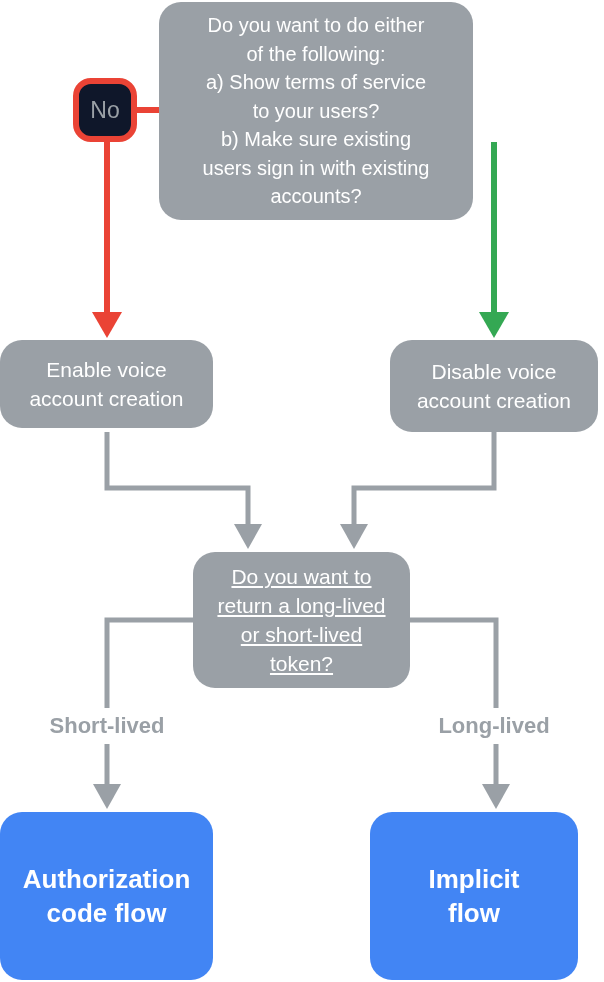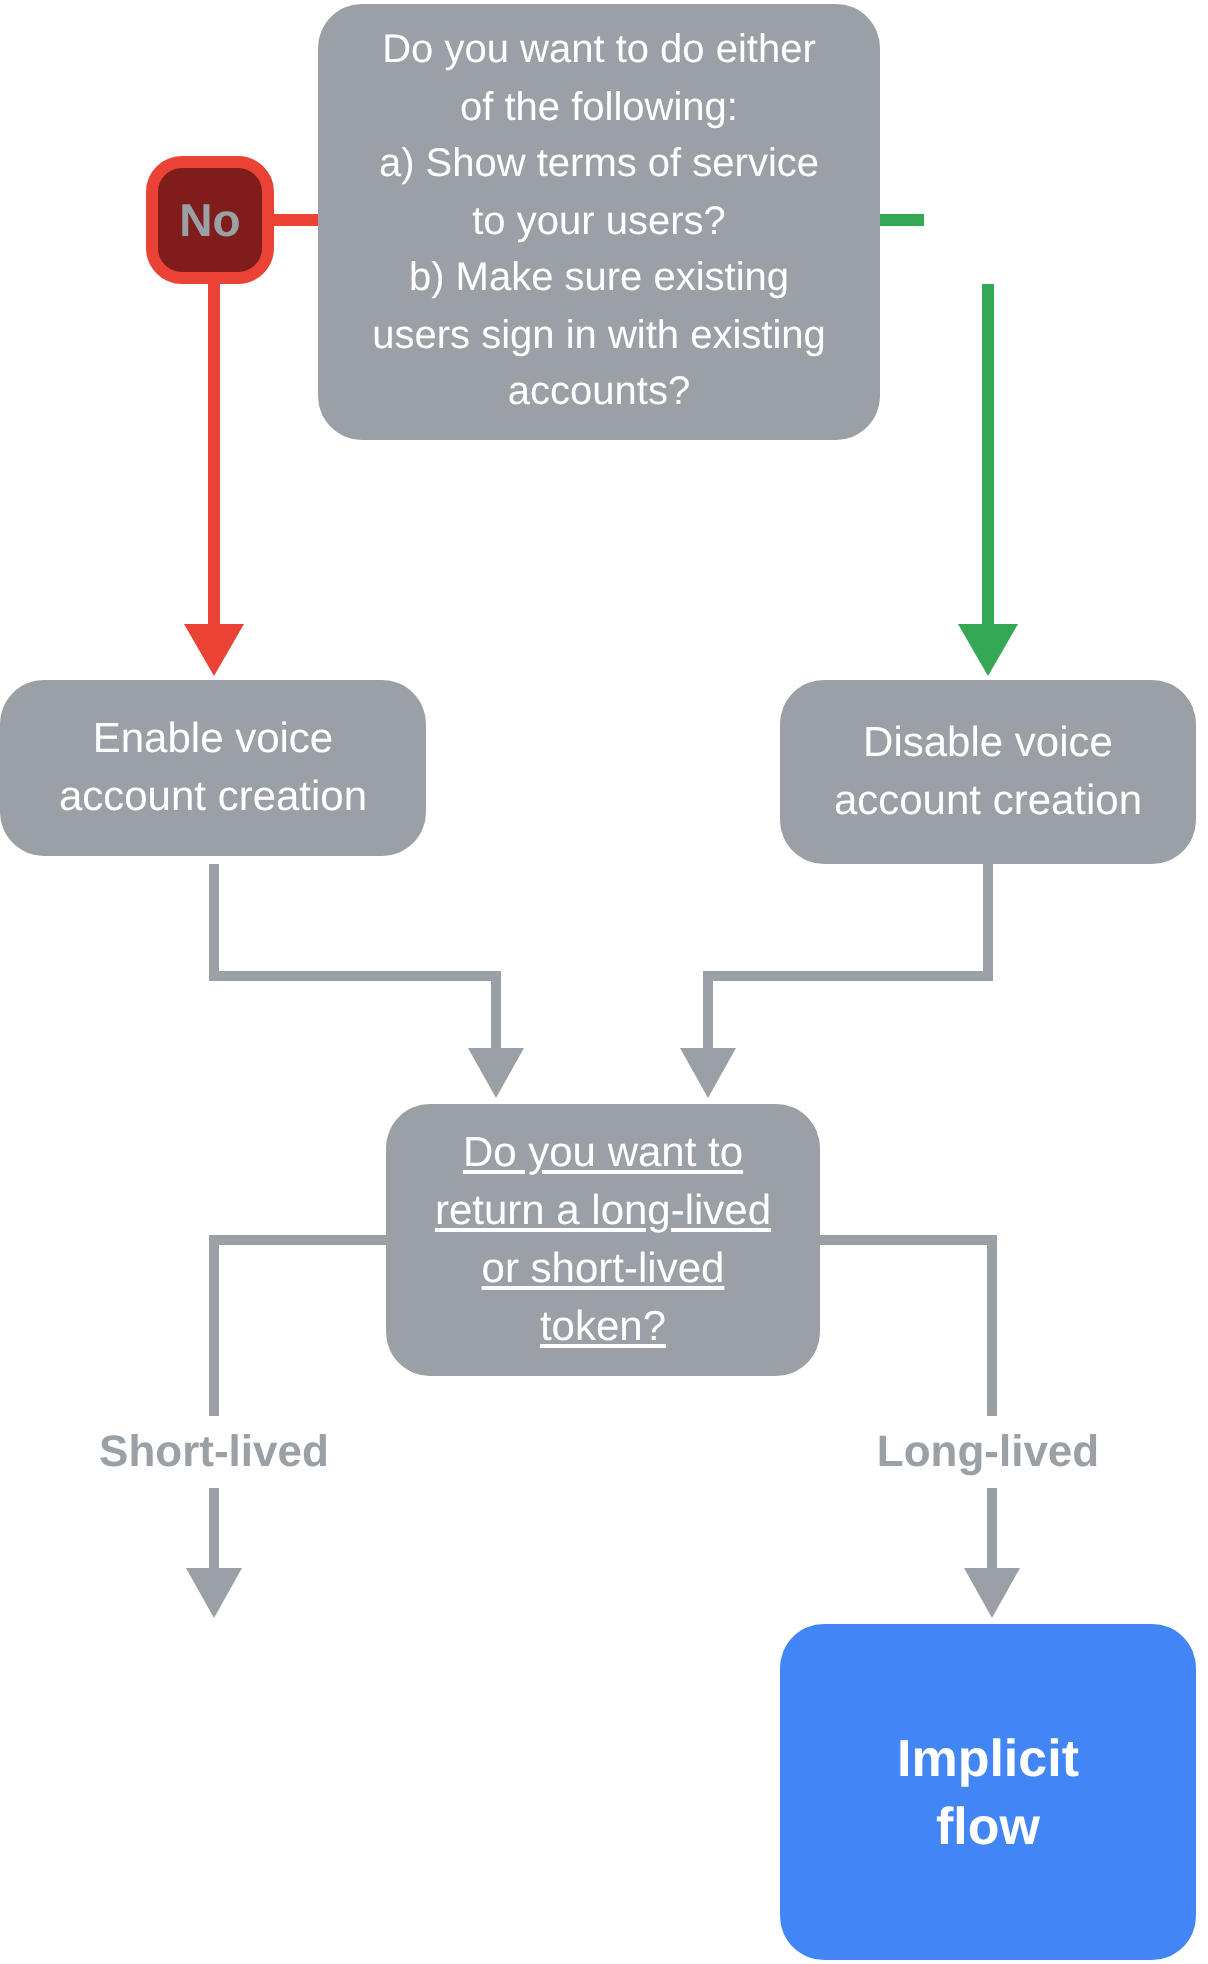--- a/index.html
+++ b/index.html
@@ -51,21 +51,21 @@
   }
   .node.blue {
     background: var(--outcome-blue, #4285F4);
     border-radius: 22px;
     font-weight: 700;
     font-size: 26px;
     line-height: 34px;
   }
   .question-top {
     left: 159px; top: 2px;
-    width: 281px; height: 218px;
+    width: 314px; height: 218px;
     font-size: 20px; line-height: 28.5px;
   }
   .enable-node {
     left: 0px; top: 340px;
     width: 213px; height: 88px;
     font-size: 21px; line-height: 29px;
   }
   .disable-node {
     left: 390px; top: 340px;
     width: 208px; height: 92px;
@@ -74,33 +74,33 @@
   .question-mid {
     left: 193px; top: 552px;
     width: 217px; height: 136px;
     font-size: 21px; line-height: 29px; text-decoration: underline;
   }
   .auth-node {
     left: 0px; top: 812px;
     width: 213px; height: 168px;
   }
   .implicit-node {
-    left: 390px; top: 812px;
+    left: 370px; top: 812px;
     width: 208px; height: 168px;
   }
   .badge {
     position: absolute;
     display: flex;
     align-items: center;
     justify-content: center;
     width: 64px; height: 64px;
-    background: #7f1d1d;
+    background: #0f172a;
     border-radius: 18px;
     font-size: 23px;
-    font-weight: 700;
+    font-weight: 400;
     color: var(--label-text, #9AA0A6);
   }
   .badge.no {
     left: 73px; top: 78px;
     border: 6px solid var(--no-red, #EA4335);
   }
   .badge.yes {
     left: 461px; top: 79px;
     width: 65px; height: 63px;
     border: 6px solid var(--yes-green, #34A853);
@@ -189,18 +189,22 @@
 token?</span>
   </div>
 
   <div class="branch-label long">
     <span>Long-lived</span>
   </div>
   <div class="branch-label short">
     <span>Short-lived</span>
   </div>
 
+  <div class="node blue auth-node">
+    <span>Authorization
+code flow</span>
+  </div>
   <div class="node blue implicit-node">
     <span>Implicit
 flow</span>
   </div>
 
 </div>
 
 </body></html>

